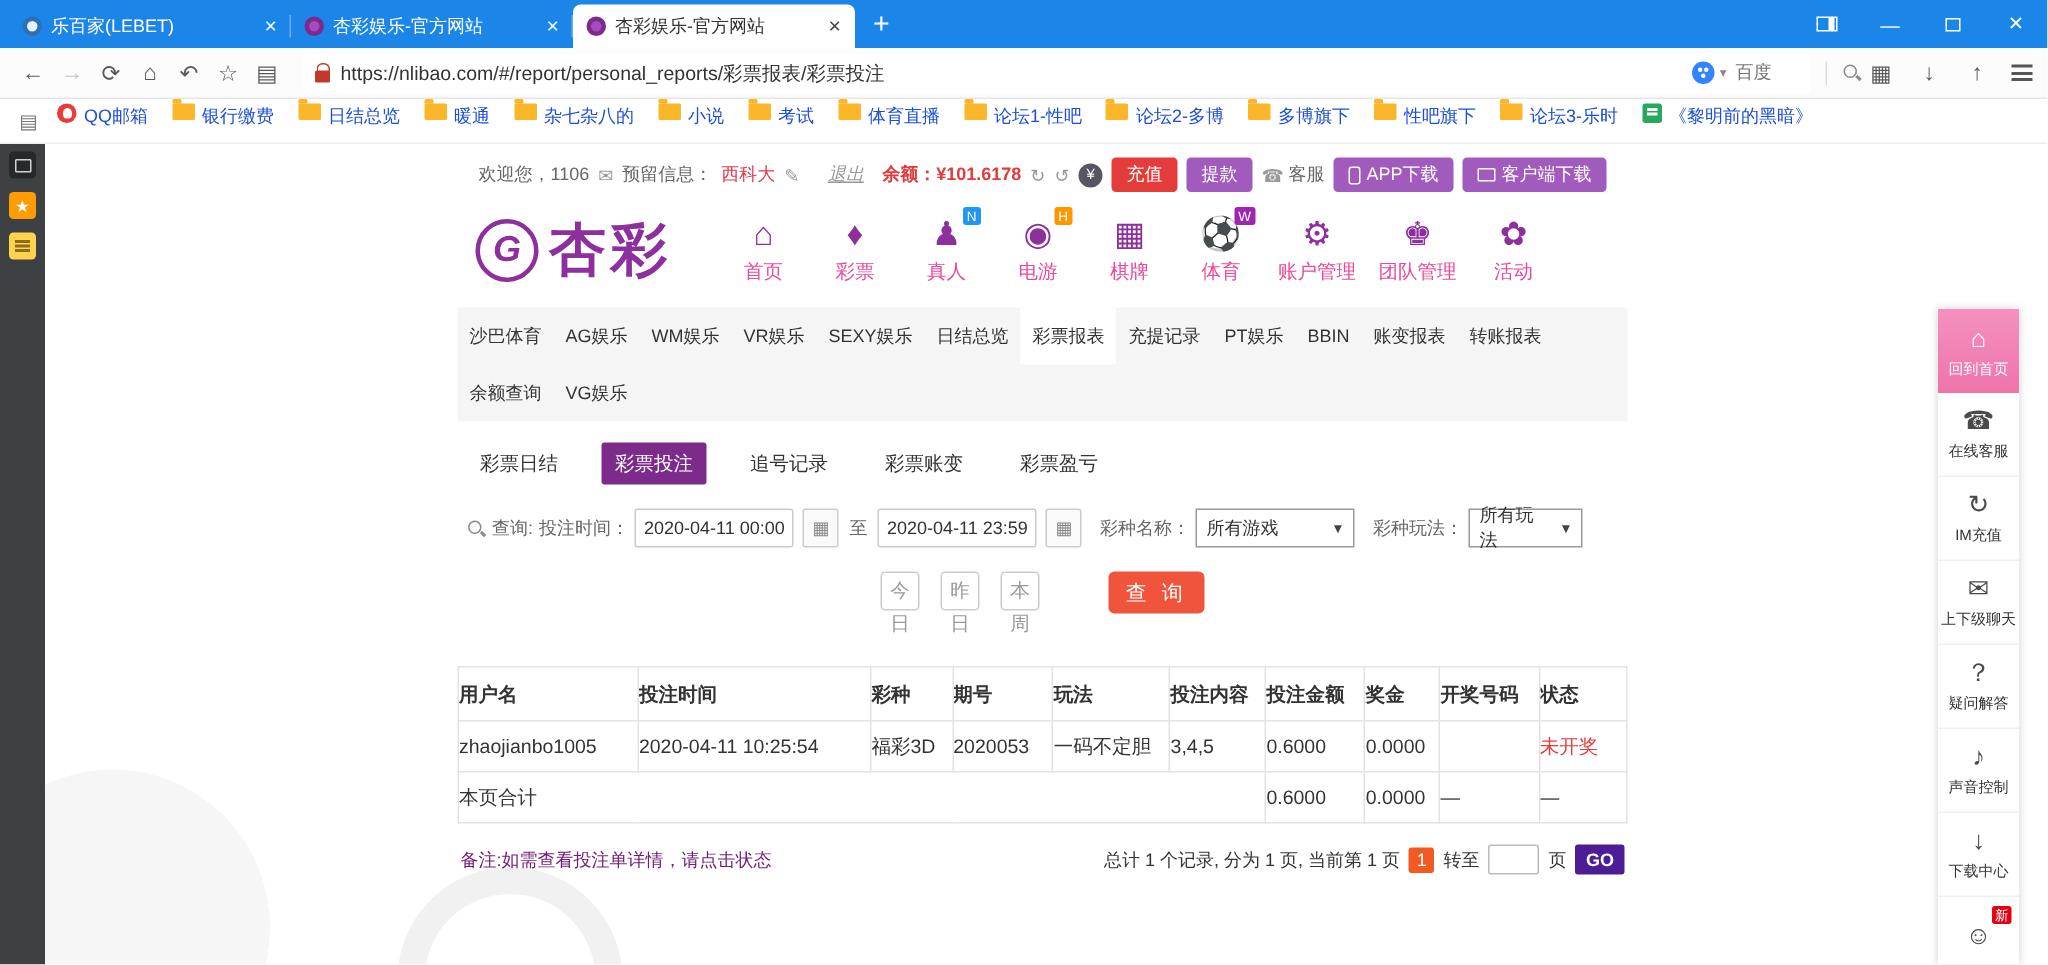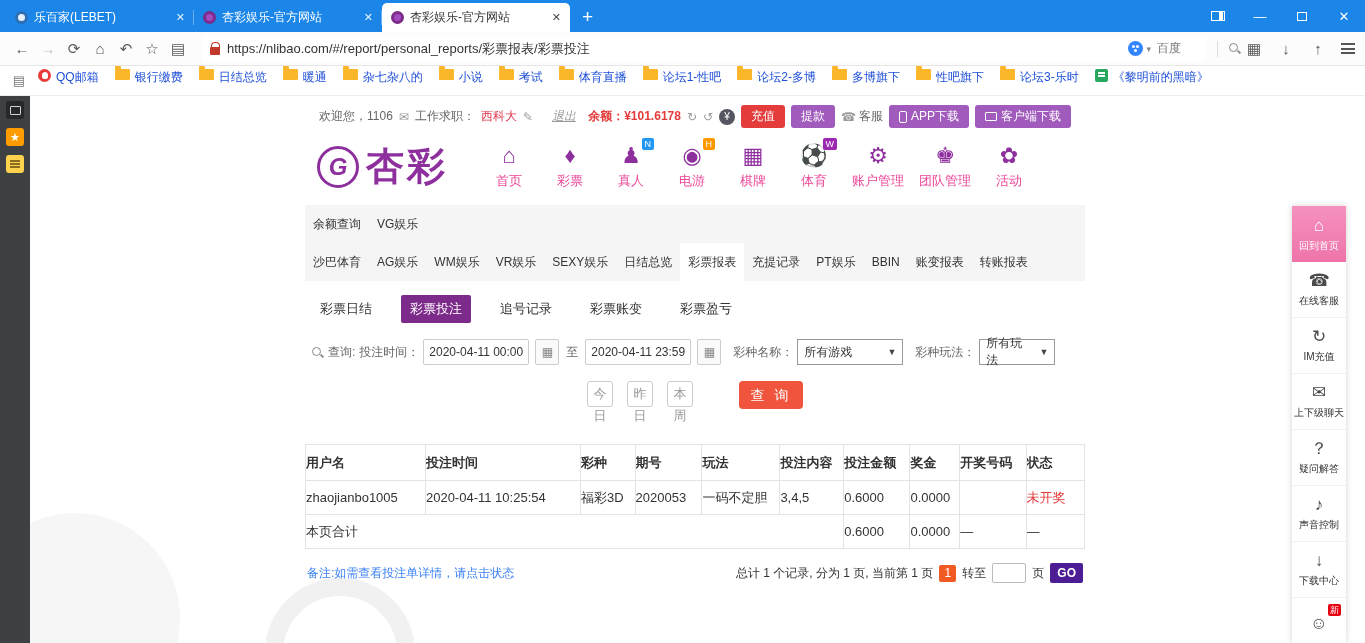--- a/index.html
+++ b/index.html
@@ -113,21 +113,21 @@
 .qbtn{width:26px;height:26px;border:1px solid #ccc;border-radius:3px;text-align:center;color:#999;font-size:13px;line-height:24px;position:relative;background:#fff}
 .qbtn .sub{position:absolute;top:27px;left:0;width:100%;color:#999;line-height:14px}
 .search-btn{min-width:64px;height:28px;background:#f0543c;color:#fff;border-radius:4px;text-align:center;line-height:28px;font-size:14px;letter-spacing:3px;margin-left:32px;padding:0 10px}
 
 table{width:100%;border-collapse:collapse;margin-top:17px;table-layout:fixed}
 th,td{border:1px solid #e3e3e3;height:34px;text-align:left;font-size:13px;color:#333;overflow:hidden;white-space:nowrap}
 th{font-weight:bold;height:36px}
 .red{color:#e43a3a}
 
 .foot{display:flex;align-items:center;margin-top:14px;padding:0 2px}
-.note{color:#3b82f6}
+.note{color:#701a75}
 .pager{margin-left:auto;display:flex;align-items:center;gap:6px;color:#333}
 .pbadge{background:#f25a24;color:#fff;min-width:17px;height:17px;line-height:17px;text-align:center;border-radius:2px;padding:0 2px}
 .pinput{width:34px;height:20px;border:1px solid #bbb;border-radius:2px}
 .go{background:#4c1d95;color:#fff;padding:3px 7px;border-radius:2px;font-weight:bold}
 
 
 .sidebar{position:absolute;right:19px;top:206px;bottom:0;width:54px;background:#fff;box-shadow:0 0 6px rgba(0,0,0,.18);display:flex;flex-direction:column;overflow:hidden}
 .sb-item{height:56px;flex:none;display:flex;flex-direction:column;align-items:center;justify-content:center;border-bottom:1px solid #f0f0f0;gap:4px;position:relative}
 .sb-item .g{font-size:17px;color:#4a4a4a;height:19px;line-height:19px}
 .sb-item .l{font-size:10px;color:#333;text-align:center;white-space:nowrap}
@@ -282,21 +282,21 @@
 
 <div class="page">
   <div class="wm1"></div>
   <div class="wm2"></div>
 
   <div class="content">
 
     <div class="userbar">
       <span>欢迎您，1106</span>
       <span class="ub-ic">✉</span>
-      <span>工作求职：</span>
+      <span>预留信息：</span>
       <span class="reserved-val">西科大</span>
       <span class="ub-ic">✎</span>
       <span class="logout">退出</span>
       <span class="balance"><span>余额：</span><span>¥101.6178</span></span>
       <span class="ub-ic">↻</span>
       <span class="ub-ic">↺</span>
       <span class="coin">¥</span>
       <span class="btn btn-red">充值</span>
       <span class="btn btn-purple">提款</span>
       <span class="chip-service">
@@ -372,49 +372,49 @@
             <div class="g">✿</div>
             <div class="l">活动</div>
 
           </div>
         </div>
     </div>
 
     <div class="maintabs">
       <div class="trow">
 
-          <span class="mtab">余额查询</span>
-
-          <span class="mtab">VG娱乐</span>
+          <span class="mtab">沙巴体育</span>
+
+          <span class="mtab">AG娱乐</span>
+
+          <span class="mtab">WM娱乐</span>
+
+          <span class="mtab">VR娱乐</span>
+
+          <span class="mtab">SEXY娱乐</span>
+
+          <span class="mtab">日结总览</span>
+
+          <span class="mtab active">彩票报表</span>
+
+          <span class="mtab">充提记录</span>
+
+          <span class="mtab">PT娱乐</span>
+
+          <span class="mtab">BBIN</span>
+
+          <span class="mtab">账变报表</span>
+
+          <span class="mtab">转账报表</span>
         </div>
       <div class="trow">
 
-          <span class="mtab">沙巴体育</span>
-
-          <span class="mtab">AG娱乐</span>
-
-          <span class="mtab">WM娱乐</span>
-
-          <span class="mtab">VR娱乐</span>
-
-          <span class="mtab">SEXY娱乐</span>
-
-          <span class="mtab">日结总览</span>
-
-          <span class="mtab active">彩票报表</span>
-
-          <span class="mtab">充提记录</span>
-
-          <span class="mtab">PT娱乐</span>
-
-          <span class="mtab">BBIN</span>
-
-          <span class="mtab">账变报表</span>
-
-          <span class="mtab">转账报表</span>
+          <span class="mtab">余额查询</span>
+
+          <span class="mtab">VG娱乐</span>
         </div>
     </div>
 
     <div class="subtabs">
 
         <span class="stab">彩票日结</span>
 
         <span class="stab active">彩票投注</span>
 
         <span class="stab">追号记录</span>

